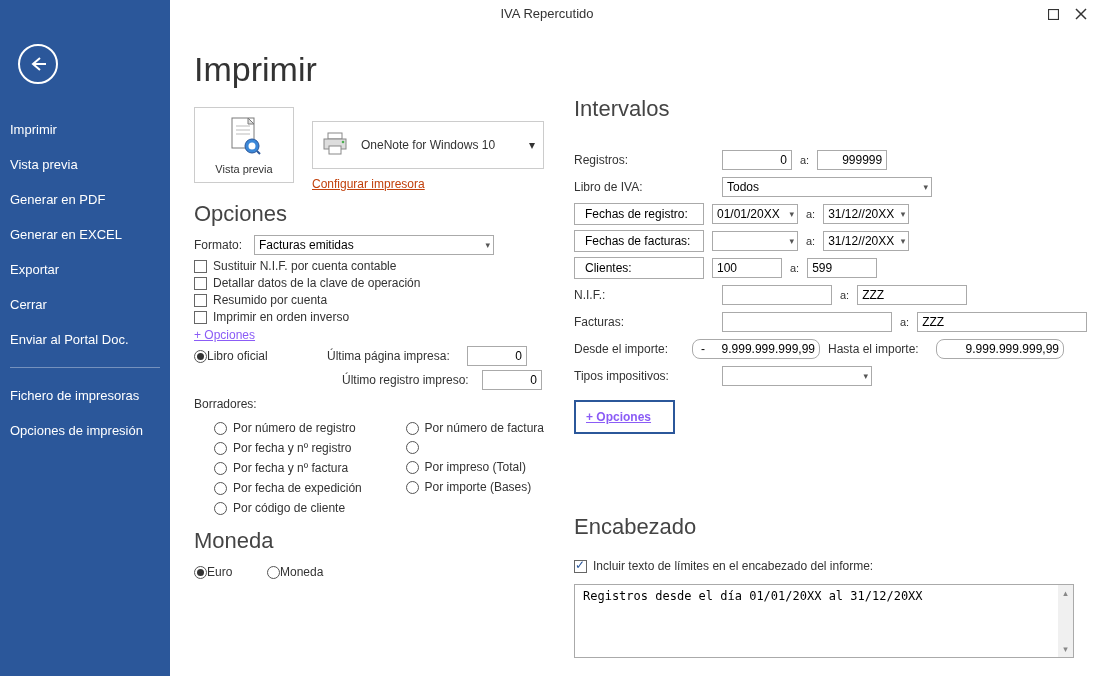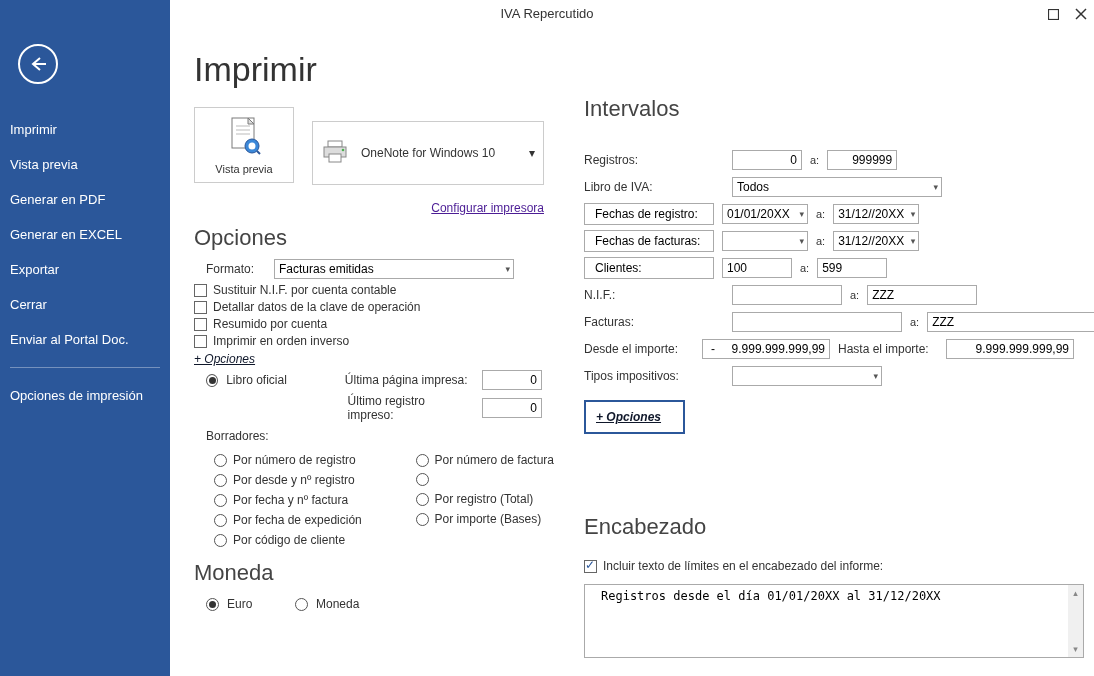--- a/index.html
+++ b/index.html
@@ -80,82 +80,82 @@
     width: 100px; height: 76px;
     border: 1px solid #ccc;
     display: flex; flex-direction: column; align-items: center; justify-content: center;
     gap: 4px;
     cursor: pointer;
     background: #fff;
   }
   .preview-btn .label { font-size: 11px; }
   .printer-select {
     border: 1px solid #ccc;
-    width: 232px; height: 64px;
+    width: 232px; height: 48px;
     display: flex; align-items: center;
     padding: 0 8px;
     gap: 10px;
     cursor: pointer;
     margin-top: 14px;
     position: relative;
   }
   .printer-select .caret { position:absolute; right:8px; }
   .config-link {
-    display:block; text-align:right;
-    font-size: 12px; color: #4c1d95;
+    display:block; text-align:left;
+    font-size: 12px; color: #c2410c;
     text-decoration: underline;
-    margin-top: 16px;
+    margin-top: 8px;
     cursor: pointer;
   }
   h2.section {
     font-size: 22px;
     font-weight: 400;
     color: #444;
     margin: 10px 0 8px;
   }
-  .row { display:flex; align-items:center; gap:8px; margin: 4px 12px; min-height:20px; }
+  .row { display:flex; align-items:center; gap:0; margin: 4px 0; min-height:20px; }
   .row label.lbl { width: 60px; }
   select.sel, input.txt {
     border: 1px solid #aaa;
     font-size: 12px;
     height: 20px;
     padding: 0 4px;
     background:#fff;
   }
   select.sel { appearance:none; background-image:none; padding-right:16px; position:relative;}
   .sel-wrap { position:relative; display:inline-block;}
   .sel-wrap .caret { position:absolute; right:4px; top:50%; transform:translateY(-50%); pointer-events:none; font-size:9px; color:#555;}
   .chk-row { display:flex; align-items:center; gap:6px; margin:3px 0;}
   .chk { width:13px; height:13px; border:1px solid #666; display:inline-block; cursor:pointer; position:relative; background:#fff;}
   .chk.checked::after { content:"✓"; position:absolute; top:-3px; left:0px; font-size:12px; color:#2b579a;}
-  .link-u { text-decoration: underline; cursor: pointer; color:#0f172a; font-size:12px;font-style:italic;}
+  .link-u { text-decoration: underline; cursor: pointer; color:#8b5cf6; font-size:12px;}
   .radio-row { display:flex; align-items:center; gap:6px; margin:3px 0;}
   .radio { width:13px; height:13px; border:1px solid #555; border-radius:50%; display:inline-block; cursor:pointer; position:relative; background:#fff;}
   .radio.sel::after { content:""; position:absolute; width:7px; height:7px; background:#333; border-radius:50%; top:2px; left:2px;}
   .small-num { width:60px; text-align:right;}
   .ord-cols { display:flex; gap:12px;}
   .ord-col { display:flex; flex-direction:column;}
   .gray-input { text-align:right; }
 
   
   .int-row { display:flex; align-items:center; gap:8px; margin:5px 0; min-height:22px;}
   .int-row .lbl2 { width: 140px; }
   .int-row .a-lbl { font-size:11px;}
   .btn-like { border:1px solid #aaa; background:#fff; height:22px; padding:0 10px; min-width:130px; text-align:left; font-size:12px; cursor:pointer; display:inline-flex; align-items:center;}
   .num-in { text-align:right; }
   .txt60 { width:70px;}
   .txt80 { width:86px;}
   .txt100 { width:110px;}
-  .txt120 { width:128px;}
+  .txt120 { width:128px;border-radius:8px;}
   .opt-box { border:2px solid #2b579a; display:inline-block; padding:8px 22px 8px 10px; margin-top:8px;}
   
   .enc-text {
     width: 500px; height: 74px;
     border:1px solid #aaa;
-    padding:4px 16px;
+    padding:4px 8px;
     font-size:12px;
     resize:none;
     position: relative;
   }
   .enc-wrap { position:relative; width:500px;}
   .enc-scroll { position:absolute; top:0; right:0; width:16px; height:74px; background:#f0f0f0; border:1px solid #aaa; border-left:none;}
   .enc-scroll .arr { position:absolute; left:0; right:0; height:16px; display:flex; align-items:center; justify-content:center; color:#888; font-size:9px;}
   .enc-scroll .arr.top { top:0;}
   .enc-scroll .arr.bot { bottom:0;}
 </style>
@@ -188,20 +188,21 @@
   </div>
   <div class="side-items">
     <div class="side-item">Imprimir</div>
     <div class="side-item">Vista previa</div>
     <div class="side-item">Generar en PDF</div>
     <div class="side-item">Generar en EXCEL</div>
     <div class="side-item">Exportar</div>
     <div class="side-item">Cerrar</div>
     <div class="side-item">Enviar al Portal Doc.</div>
     <div class="side-sep"></div>
+    <div class="side-item">Fichero de impresoras</div>
     <div class="side-item">Opciones de impresión</div>
   </div>
 </div>
 
 <div class="main">
 
   <div class="col-left">
     <h1 class="page-title">Imprimir</h1>
 
     <div class="preview-row">
@@ -280,21 +281,21 @@
         <span>Borradores:</span>
       </div>
     <div class="ord-cols" style="margin-left:20px;justify-content:space-between;">
       <div class="ord-col" style="width:170px">
         <div class="radio-row">
             <span class="radio"></span>
             <span>Por número de registro</span>
           </div>
         <div class="radio-row">
             <span class="radio"></span>
-            <span>Por desde y nº registro</span>
+            <span>Por fecha y nº registro</span>
           </div>
         <div class="radio-row">
             <span class="radio"></span>
             <span>Por fecha y nº factura</span>
           </div>
         <div class="radio-row">
             <span class="radio"></span>
             <span>Por fecha de expedición</span>
           </div>
         <div class="radio-row">
@@ -305,21 +306,21 @@
       <div class="ord-col">
         <div class="radio-row">
             <span class="radio"></span>
             <span>Por número de factura</span>
           </div>
         <div class="radio-row">
             <span class="radio"></span>
           </div>
         <div class="radio-row">
             <span class="radio"></span>
-            <span>Por registro (Total)</span>
+            <span>Por impreso (Total)</span>
           </div>
         <div class="radio-row">
             <span class="radio"></span>
             <span>Por importe (Bases)</span>
           </div>
       </div>
     </div>
 
     <h2 class="section">Moneda</h2>
     <div class="row">

